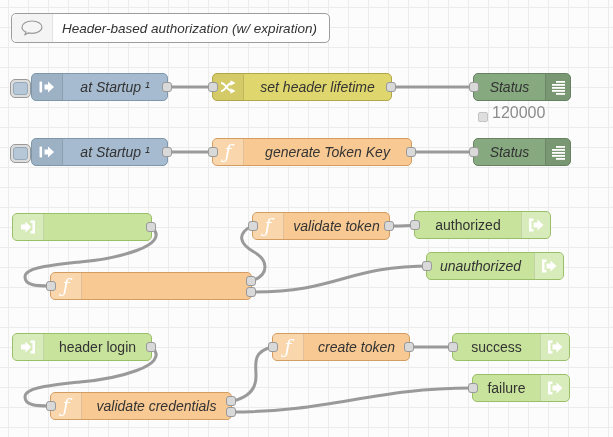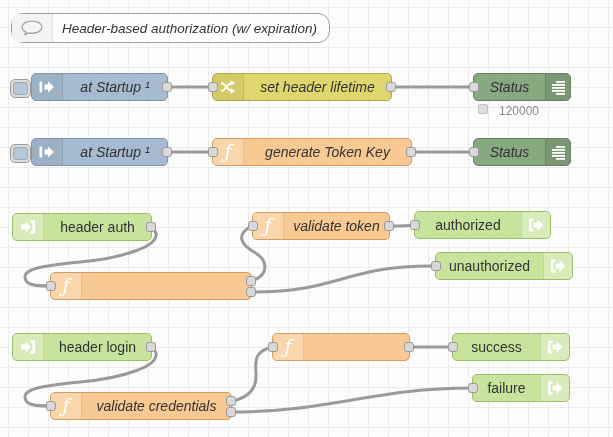--- a/index.html
+++ b/index.html
@@ -59,29 +59,29 @@
     position:absolute;width:21px;height:19px;box-sizing:border-box;z-index:2;
     background:#ddd;border:1px solid #999;border-radius:5px;padding:2px;
   }
   .inject-btn-inner{
     width:100%;height:100%;box-sizing:border-box;border-radius:3px;
     background:#b6c8d8;border:1px solid #97a9b9;
   }
 
   .comment{
     position:absolute;left:11px;top:13px;width:319px;height:30px;z-index:2;
-    background:#fefefe;border:1px solid #9d9d9d;border-radius:12px;
+    background:#fefefe;border:1px solid #9d9d9d;border-radius:5px;
     display:flex;align-items:center;box-sizing:border-box;
   }
   .comment .icon-area{width:40px;align-self:stretch;background:#f4f4f4;border-right:1px solid #e3e3e3;border-radius:7px 0 0 7px;display:flex;align-items:center;justify-content:center;}
   .comment .label{font-size:13.5px;font-style:italic;text-align:left;padding-left:9px;}
 
   .status{
-    position:absolute;display:flex;align-items:flex-start;gap:11px;z-index:2;
-    font-size:12px;color:var(--status_text,#8c8c8c);white-space:nowrap;
+    position:absolute;display:flex;align-items:flex-end;gap:4px;z-index:2;
+    font-size:16px;color:var(--status_text,#8c8c8c);white-space:nowrap;
   }
   .status-dot{
     width:10px;height:10px;box-sizing:border-box;flex:none;
     background:#dedede;border:1px solid #c3c3c3;border-radius:2px;
   }
 </style>
 </head>
 <body>
 
 <div id="canvas">
@@ -195,21 +195,20 @@
     <span class="port in"></span>
   </div>
 
   <div class="node http" style="left:12px;top:213px;width:140px;">
     <span class="icon-area left">
       <svg width="16" height="16" viewBox="0 0 16 16" fill="#fff">
           <path d="M1 5.5 h4.5 V2.5 L11 8 L5.5 13.5 V10.5 H1 z"></path>
           <path d="M10.5 1.5 H15 V14.5 H10.5 V12 h2 V4 h-2 z"></path>
         </svg>
     </span>
-    <span class="label">header auth</span>
     <span class="port out"></span>
   </div>
 
   <div class="node function" style="left:252px;top:212px;width:138px;">
     <span class="icon-area left">
         <span class="fx">ƒ</span>
       </span>
     <span class="label it">validate token</span>
     <span class="port in"></span>
     <span class="port out"></span>
@@ -219,21 +218,21 @@
     <span class="label">authorized</span>
     <span class="icon-area right">
       <svg width="16" height="16" viewBox="0 0 16 16" fill="#fff">
           <path d="M5.5 1.5 H1 V14.5 H5.5 V12 h-2 V4 h2 z"></path>
           <path d="M5.5 5.5 h4 V2.5 L15.5 8 L9.5 13.5 V10.5 h-4 z"></path>
         </svg>
     </span>
     <span class="port in"></span>
   </div>
 
-  <div class="node http" style="left:435px;top:252px;width:138px;">
+  <div class="node http" style="left:426px;top:252px;width:138px;font-style:italic;">
     <span class="label">unauthorized</span>
     <span class="icon-area right">
       <svg width="16" height="16" viewBox="0 0 16 16" fill="#fff">
           <path d="M5.5 1.5 H1 V14.5 H5.5 V12 h-2 V4 h2 z"></path>
           <path d="M5.5 5.5 h4 V2.5 L15.5 8 L9.5 13.5 V10.5 h-4 z"></path>
         </svg>
     </span>
     <span class="port in"></span>
   </div>
 
@@ -254,20 +253,21 @@
         </svg>
     </span>
     <span class="label">header login</span>
     <span class="port out"></span>
   </div>
 
   <div class="node function" style="left:272px;top:333px;width:138px;">
     <span class="icon-area left">
         <span class="fx">ƒ</span>
       </span>
+    <span class="label it">create token</span>
     <span class="port in"></span>
     <span class="port out"></span>
   </div>
 
   <div class="node http" style="left:472px;top:374px;width:98px;">
     <span class="label">failure</span>
     <span class="icon-area right">
       <svg width="16" height="16" viewBox="0 0 16 16" fill="#fff">
           <path d="M5.5 1.5 H1 V14.5 H5.5 V12 h-2 V4 h2 z"></path>
           <path d="M5.5 5.5 h4 V2.5 L15.5 8 L9.5 13.5 V10.5 h-4 z"></path>

